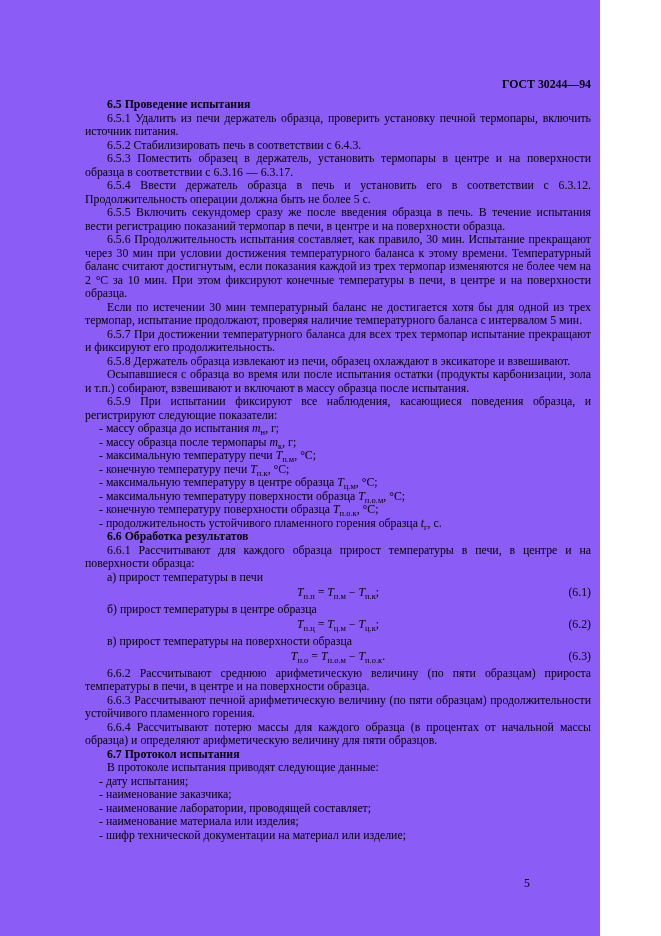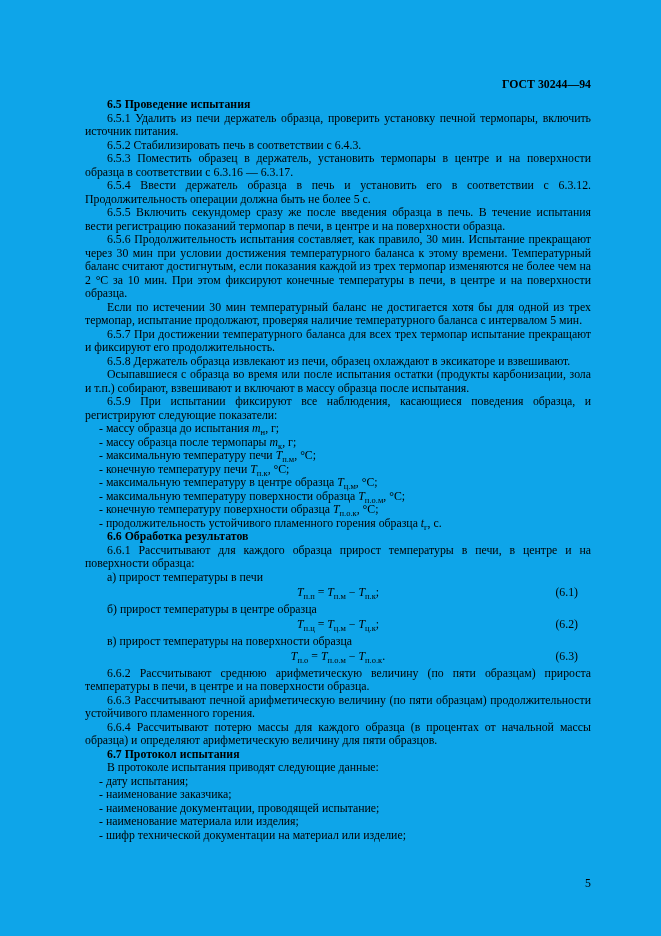--- a/index.html
+++ b/index.html
@@ -1,20 +1,20 @@
 <!DOCTYPE html>
 <html><head>
 <meta charset="utf-8">
 <style>
   html, body { margin: 0; padding: 0; background: #ffffff; }
   .page {
     position: relative;
-    width: 661px;
+    width: 600px;
     height: 936px;
-    background: #0ea5e9;
+    background: #8b5cf6;
     color: #000000;
     font-family: "Liberation Serif", serif;
     font-size: 11.8px;
     line-height: 13.5px;
     overflow: hidden;
   }
   .doc-header {
     position: absolute;
     top: 78px;
     left: 85px;
@@ -29,21 +29,21 @@
     width: 506px;
   }
   p { margin: 0; }
   .p { text-align: justify; text-indent: 22px; }
   .h { font-weight: bold; text-indent: 22px; }
   .li { text-align: left; text-indent: 14px; }
   .sym { font-style: italic; }
   sub { font-size: 8.5px; line-height: 0; }
   .frow { position: relative; text-align: center; margin: 2px 0 3px 0; }
   .fx i { font-style: italic; }
-  .fnum { position: absolute; right: 13px; top: 0; }
+  .fnum { position: absolute; right: 0; top: 0; }
   .page-num {
     position: absolute;
     right: 70px;
     bottom: 46px;
   }
 </style>
 </head>
 <body>
 
 <div class="page">
@@ -96,21 +96,21 @@
     </div>
 
     <p class="p">6.6.2 Рассчитывают среднюю арифметическую величину (по пяти образцам) прироста температуры в печи, в центре и на поверхности образца.</p>
     <p class="p">6.6.3 Рассчитывают печной арифметическую величину (по пяти образцам) продолжительности устойчивого пламенного горения.</p>
     <p class="p">6.6.4 Рассчитывают потерю массы для каждого образца (в процентах от начальной массы образца) и определяют арифметическую величину для пяти образцов.</p>
 
     <p class="h">6.7 Протокол испытания</p>
     <p class="p">В протоколе испытания приводят следующие данные:</p>
     <p class="li">- дату испытания;</p>
     <p class="li">- наименование заказчика;</p>
-    <p class="li">- наименование документации, проводящей испытание;</p>
+    <p class="li">- наименование лаборатории, проводящей составляет;</p>
     <p class="li">- наименование материала или изделия;</p>
     <p class="li">- шифр технической документации на материал или изделие;</p>
 
   </div>
 
   <div class="page-num">5</div>
 
 </div>
 
 </body></html>

